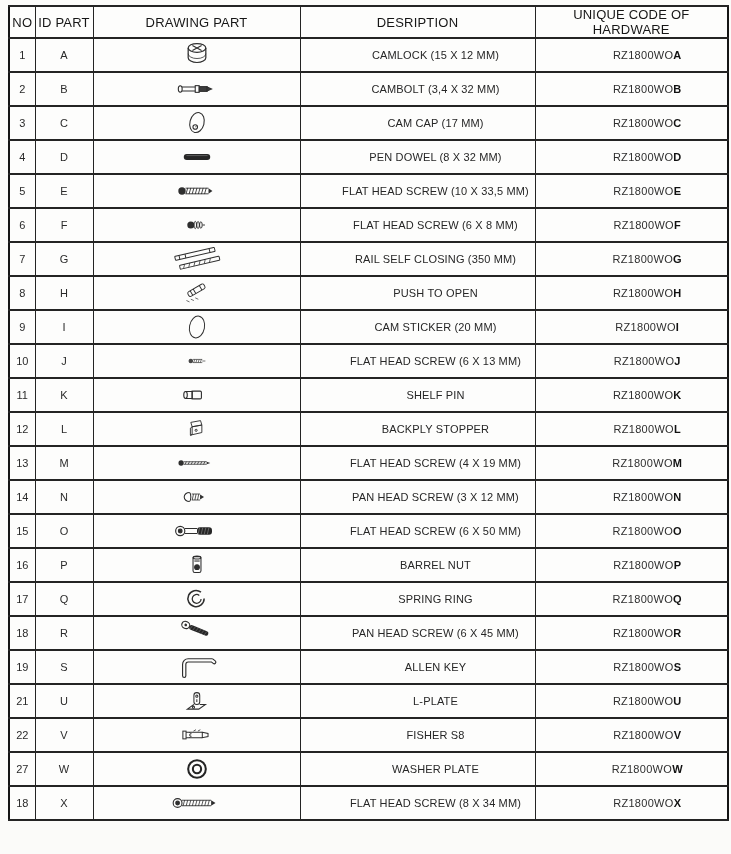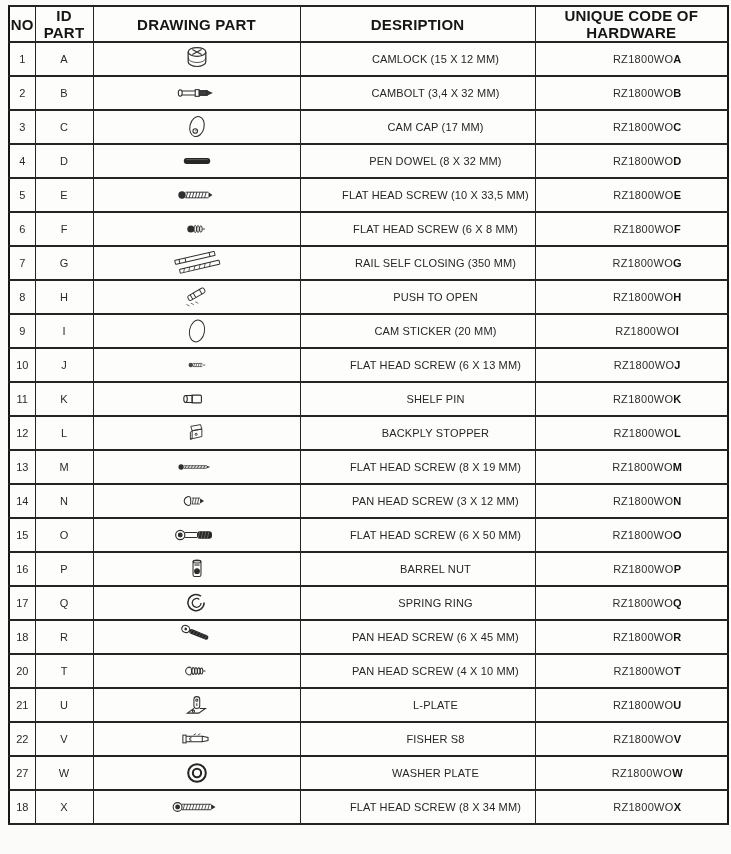--- a/index.html
+++ b/index.html
@@ -22,22 +22,22 @@
     border:1.5px solid #242424;
     border-top-width:2px;border-bottom-width:2px;
     text-align:center;
     vertical-align:middle;
     padding:0;
     overflow:hidden;
     box-sizing:border-box;
   }
   thead th{
     height:22px;
-    font-size:15px;
-    font-weight:bold;
+    font-size:13px;
+    font-weight:normal;
     color:#161616;
     letter-spacing:.2px;
   }
   tbody td{
     height:34px;
     font-size:11px;
     color:#262626;
   }
   col.c-no{width:26px;}
   col.c-id{width:58px;}
@@ -394,21 +394,21 @@
     <td class="cell-code">RZ1800WO<b>L</b></td>
   </tr>
         <tr>
     <td class="cell-no">13</td>
     <td class="cell-id">M</td>
     <td class="cell-draw">
       <svg class="part-icon">
               <use href="#ic-flat-head-screw-thin-icon"></use>
             </svg>
     </td>
-    <td class="cell-desc">FLAT HEAD SCREW (8 X 19 MM)</td>
+    <td class="cell-desc">FLAT HEAD SCREW (4 X 19 MM)</td>
     <td class="cell-code">RZ1800WO<b>M</b></td>
   </tr>
         <tr>
     <td class="cell-no">14</td>
     <td class="cell-id">N</td>
     <td class="cell-draw">
       <svg class="part-icon">
               <use href="#ic-pan-head-screw-small-icon"></use>
             </svg>
     </td>
@@ -453,29 +453,29 @@
     <td class="cell-id">R</td>
     <td class="cell-draw">
       <svg class="part-icon">
               <use href="#ic-pan-head-screw-large-icon"></use>
             </svg>
     </td>
     <td class="cell-desc">PAN HEAD SCREW (6 X 45 MM)</td>
     <td class="cell-code">RZ1800WO<b>R</b></td>
   </tr>
         <tr>
-    <td class="cell-no">20</td>
-    <td class="cell-id">T</td>
-    <td class="cell-draw">
-      <svg class="part-icon">
-              <use href="#ic-pan-head-screw-tiny-icon"></use>
-            </svg>
-    </td>
-    <td class="cell-desc">PAN HEAD SCREW (4 X 10 MM)</td>
-    <td class="cell-code">RZ1800WO<b>T</b></td>
+    <td class="cell-no">19</td>
+    <td class="cell-id">S</td>
+    <td class="cell-draw">
+      <svg class="part-icon">
+              <use href="#ic-allen-key-icon"></use>
+            </svg>
+    </td>
+    <td class="cell-desc">ALLEN KEY</td>
+    <td class="cell-code">RZ1800WO<b>S</b></td>
   </tr>
         <tr>
     <td class="cell-no">21</td>
     <td class="cell-id">U</td>
     <td class="cell-draw">
       <svg class="part-icon">
               <use href="#ic-l-plate-icon"></use>
             </svg>
     </td>
     <td class="cell-desc">L-PLATE</td>

